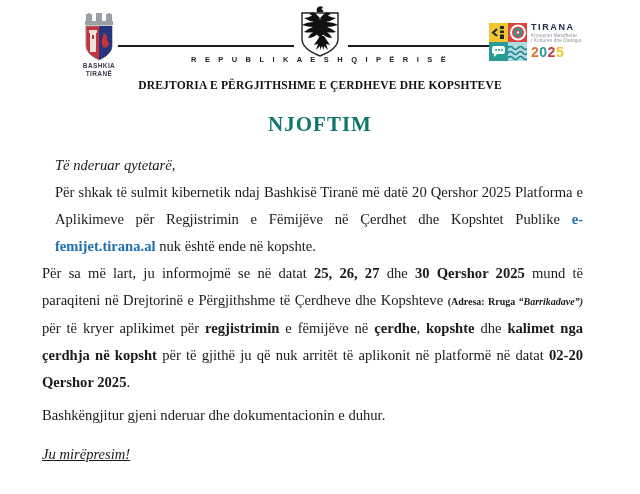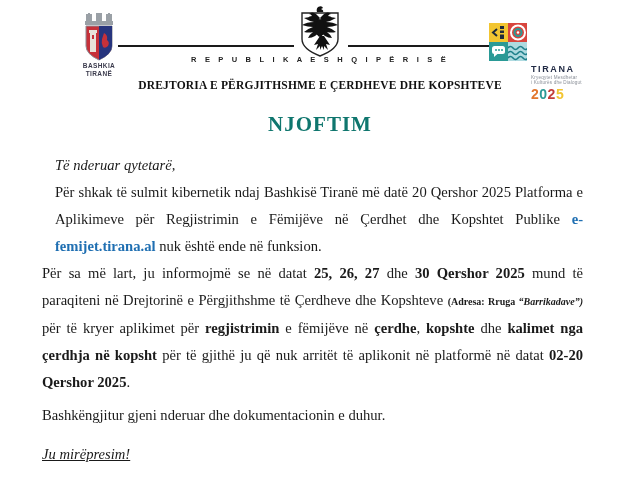--- a/index.html
+++ b/index.html
@@ -20,21 +20,21 @@
     color:#3b3b4d;line-height:7.5px;letter-spacing:.4px;margin-top:1px;}
 
   .emblem{position:absolute;left:296px;top:6px;width:48px;height:52px;}
   .rep-caption{position:absolute;left:170px;top:55px;width:300px;text-align:center;
     font-family:"Liberation Sans",sans-serif;font-size:7.5px;font-weight:bold;
     letter-spacing:3.2px;color:#222;}
 
   .logo-t25{position:absolute;left:489px;top:23px;display:flex;gap:4px;}
   .t25-grid{display:grid;grid-template-columns:19px 19px;grid-template-rows:19px 19px;}
   .t25-cell{position:relative;overflow:hidden;}
-  .t25-text{font-family:"Liberation Sans",sans-serif;line-height:1;margin-top:42px;}
+  .t25-text{font-family:"Liberation Sans",sans-serif;line-height:1;}
   .t25-title{font-size:9px;font-weight:bold;color:#222b45;letter-spacing:1.6px;}
   .t25-sub{font-size:4.6px;color:#8a8f98;margin-top:1.5px;letter-spacing:.2px;}
   .t25-year{font-size:14px;font-weight:bold;margin-top:2px;letter-spacing:.5px;
     font-family:"Liberation Sans",sans-serif;}
 
   .directorate{position:absolute;top:79px;left:0;width:640px;text-align:center;
     font-weight:bold;font-size:11.5px;letter-spacing:.2px;color:#111;}
   .doc-title{position:absolute;top:112px;left:0;width:640px;text-align:center;
     font-weight:bold;font-size:21px;letter-spacing:1px;color:#0f766e;margin:0;}
 
@@ -157,19 +157,19 @@
       </div>
     </div>
 
     <div class="directorate">DREJTORIA E PËRGJITHSHME E ÇERDHEVE DHE KOPSHTEVE</div>
   </div>
 
   <h1 class="doc-title">NJOFTIM</h1>
 
   <div class="bodytxt">
     <p class="salutation">Të nderuar qytetarë,</p>
-    <p class="para p1"><span>Për shkak të sulmit kibernetik ndaj Bashkisë Tiranë më datë 20 Qershor 2025 Platforma e Aplikimeve për Regjistrimin e Fëmijëve në Çerdhet dhe Kopshtet Publike </span><span class="b lnk" style="color: rgb(31, 111, 178);">e-femijet.tirana.al</span><span> nuk është ende në funksion.</span></p>
+    <p class="para p1"><span>Për shkak të sulmit kibernetik ndaj Bashkisë Tiranë më datë 20 Qershor 2025 Platforma e Aplikimeve për Regjistrimin e Fëmijëve në Çerdhet dhe Kopshtet Publike </span><span class="b lnk" style="color: rgb(31, 111, 178);">e-femijet.tirana.al</span><span> nuk është ende në kopshte.</span></p>
     <p class="para p2"><span>Për sa më lart, ju informojmë se në datat </span><span class="b">25, 26, 27</span><span> dhe </span><span class="b">30 Qershor 2025</span><span> mund të paraqiteni në Drejtorinë e Përgjithshme të Çerdheve dhe Kopshteve </span><span class="sm">(Adresa: Rruga </span><span class="i sm">“Barrikadave”)</span><span> për të kryer aplikimet për </span><span class="b">regjistrimin</span><span> e fëmijëve në </span><span class="b">çerdhe</span><span>, </span><span class="b">kopshte</span><span> dhe </span><span class="b">kalimet nga çerdhja në kopsht</span><span> për të gjithë ju që nuk arritët të aplikonit në platformë në datat </span><span class="b">02-20 Qershor 2025</span><span>.</span></p>
     <p class="closing">Bashkëngjitur gjeni nderuar dhe dokumentacionin e duhur.</p>
     <p class="signoff">Ju mirëpresim!</p>
   </div>
 
 </div>
 
 </body></html>

